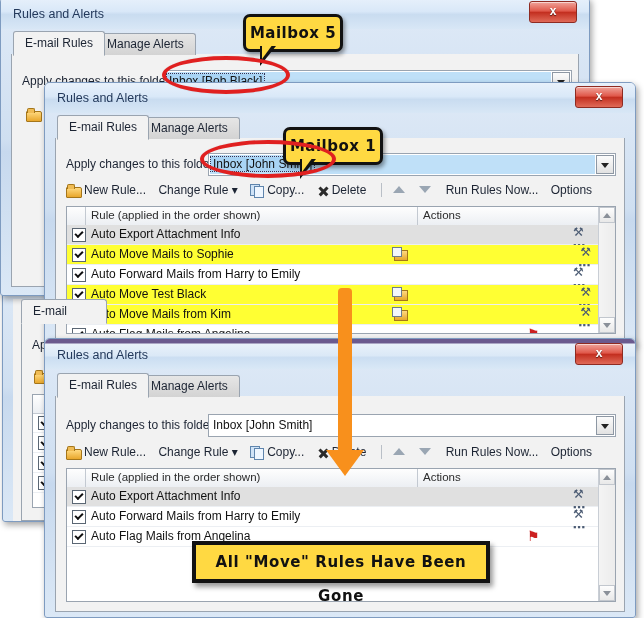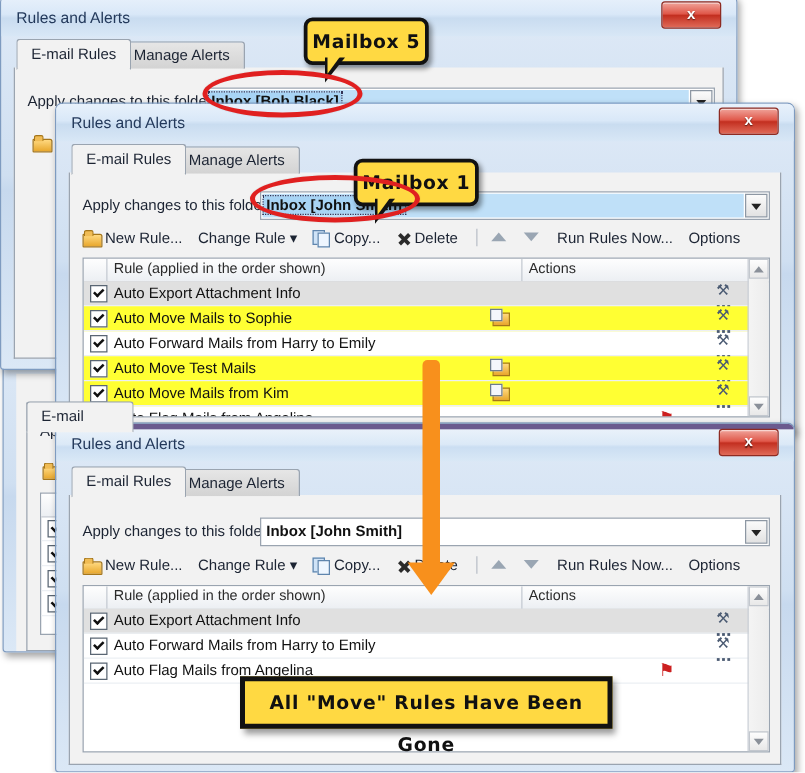--- a/index.html
+++ b/index.html
@@ -67,21 +67,20 @@
 
   .lbl{position:absolute;font-size:12px;color:#1c2433;white-space:nowrap;}
 
   .combo{
     position:absolute;height:21px;
     background:#fff;border:1px solid #9aa4b0;
   }
   .combo .val{
     position:absolute;left:4px;top:3px;font-size:12px;color:#111;
     white-space:nowrap;
-    font-weight:bold;
   }
   .combo .sel{
     background:#a8d4f5;outline:1px dotted #335; padding:0 2px;left:2px;
   }
   .combo .fill{position:absolute;left:1px;top:1px;bottom:1px;right:20px;background:#bfe0f8;}
   .combo .arrowbtn{
     position:absolute;right:1px;top:1px;bottom:1px;width:18px;
     background:linear-gradient(to bottom,#fbfbfb,#e2e2e2);
     border:1px solid #8d97a3;box-sizing:border-box;cursor:pointer;
   }
@@ -121,21 +120,21 @@
 
   
   .listbox{position:absolute;background:#fff;border:1px solid #9aa4b0;overflow:hidden;}
   .hdr{position:absolute;left:0;right:0;top:0;height:18px;
     background:linear-gradient(to bottom,#fefefe,#eceff3);border-bottom:1px solid #c3c9d1;}
   .hdr .hcell{position:absolute;top:2px;font-size:11.5px;color:#2b2b2b;white-space:nowrap;}
   .hdr .hdiv{position:absolute;top:0;bottom:0;width:1px;background:#c3c9d1;}
 
   .rows{position:absolute;left:0;right:0;top:18px;bottom:0;}
   .row{position:relative;height:19px;border-bottom:1px solid #eceff3;}
-  .row.hl{background:#ffff33;}
+  .row.hl{background:#ffff33;text-align:right;}
   .row.sel{background:#e0e0e0;}
   .row .cb{
     position:absolute;left:5px;top:3px;width:12px;height:12px;
     background:#fff;border:1px solid #5a6673;
   }
   .row .cb:after{
     content:"";position:absolute;left:2px;top:2px;width:6px;height:3px;
     border-left:2px solid #111;border-bottom:2px solid #111;
     transform:rotate(-45deg);
   }
@@ -197,21 +196,21 @@
 
 <div id="stage">
 
   <div class="win" style="left:2px;top:262px;width:142px;height:258px;">
     <div class="titlebar">
       <div class="ttl">Rules an</div>
     </div>
     <div class="body">
       <div class="panel" style="left:10px;top:8px;width:130px;height:222px;background:#f2f2f2;border:none;">
         <div class="tabstrip" style="width:130px;">
-          <div class="tab active" style="left:8px;width:62px;margin-top:22px;">
+          <div class="tab active" style="left:8px;width:62px;">
             <span>E-mail</span>
           </div>
         </div>
         <div class="inner" style="left:8px;width:122px;top:23px;height:198px;">
           <div class="lbl" style="left:10px;top:16px;">Apply</div>
           <div class="ico folderico" style="position:absolute;left:12px;top:48px;"></div>
           <div class="listbox" style="left:10px;top:72px;width:110px;height:112px;">
             <div class="hdr">
               <div class="hdiv" style="left:18px;"></div>
             </div>
@@ -330,21 +329,21 @@
                   <span class="amove" style="left:325px;"></span>
                   <span class="atool" style="left:506px;">⚒<br><span style="font-size:9px;letter-spacing:1px;">▪▪▪</span></span>
                 </div>
                 <div class="row">
                   <span class="cb"></span>
                   <span class="nm">Auto Forward Mails from Harry to Emily</span>
                   <span class="atool" style="left:506px;">⚒<br><span style="font-size:9px;letter-spacing:1px;">▪▪▪</span></span>
                 </div>
                 <div class="row hl">
                   <span class="cb"></span>
-                  <span class="nm">Auto Move Test Mails</span>
+                  <span class="nm">Auto Move Test Black</span>
                   <span class="amove" style="left:325px;"></span>
                   <span class="atool" style="left:506px;">⚒<br><span style="font-size:9px;letter-spacing:1px;">▪▪▪</span></span>
                 </div>
                 <div class="row hl">
                   <span class="cb"></span>
                   <span class="nm">Auto Move Mails from Kim</span>
                   <span class="amove" style="left:325px;"></span>
                   <span class="atool" style="left:506px;">⚒<br><span style="font-size:9px;letter-spacing:1px;">▪▪▪</span></span>
                 </div>
                 <div class="row">

